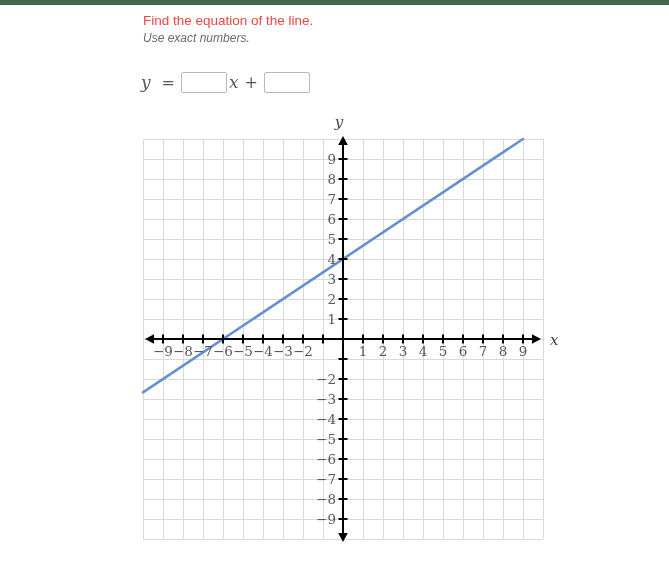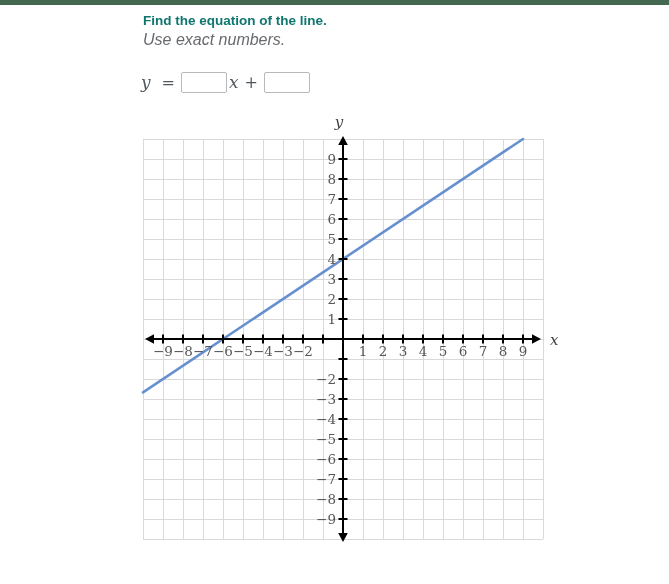--- a/index.html
+++ b/index.html
@@ -1,20 +1,20 @@
 <!DOCTYPE html>
 <html><head>
 <meta charset="utf-8">
 <style>
   html,body{margin:0;padding:0;background:#ffffff;width:669px;height:584px;overflow:hidden;
     font-family:"Liberation Sans",sans-serif;}
   .topbar{position:absolute;left:0;top:0;width:669px;height:5px;}
   .content{position:absolute;left:0;top:0;width:669px;height:584px;}
-  .title{position:absolute;left:143px;top:13px;font-size:13.5px;font-weight:bold;color:#0f766e;}
-  .subtitle{position:absolute;left:143px;top:31px;font-size:16px;font-style:italic;color:#676a6e;}
+  .title{position:absolute;left:143px;top:13px;font-size:13.5px;font-weight:normal;color:#ef4444;}
+  .subtitle{position:absolute;left:143px;top:31px;font-size:12px;font-style:italic;color:#676a6e;}
   .equation{position:absolute;left:141px;top:68px;height:28px;display:flex;align-items:center;}
   .mvar{font-family:"DejaVu Serif",serif;font-style:italic;font-size:17px;color:#50585e;}
   .mop{font-family:"DejaVu Serif",serif;font-size:16px;color:#50585e;}
   .equation .mvar:first-child{margin-right:5px;}
   .equation .mop{margin:0 6px;}
   .answer{width:38px;height:19px;border:1px solid #b7b9bb;border-radius:2px;background:#fff;
     outline:none;font-size:14px;padding:0 3px;color:#333;}
   .equation .answer:first-of-type{margin-right:2px;}
   #graph{position:absolute;left:130px;top:105px;width:450px;height:460px;}
   svg text{user-select:none;}

